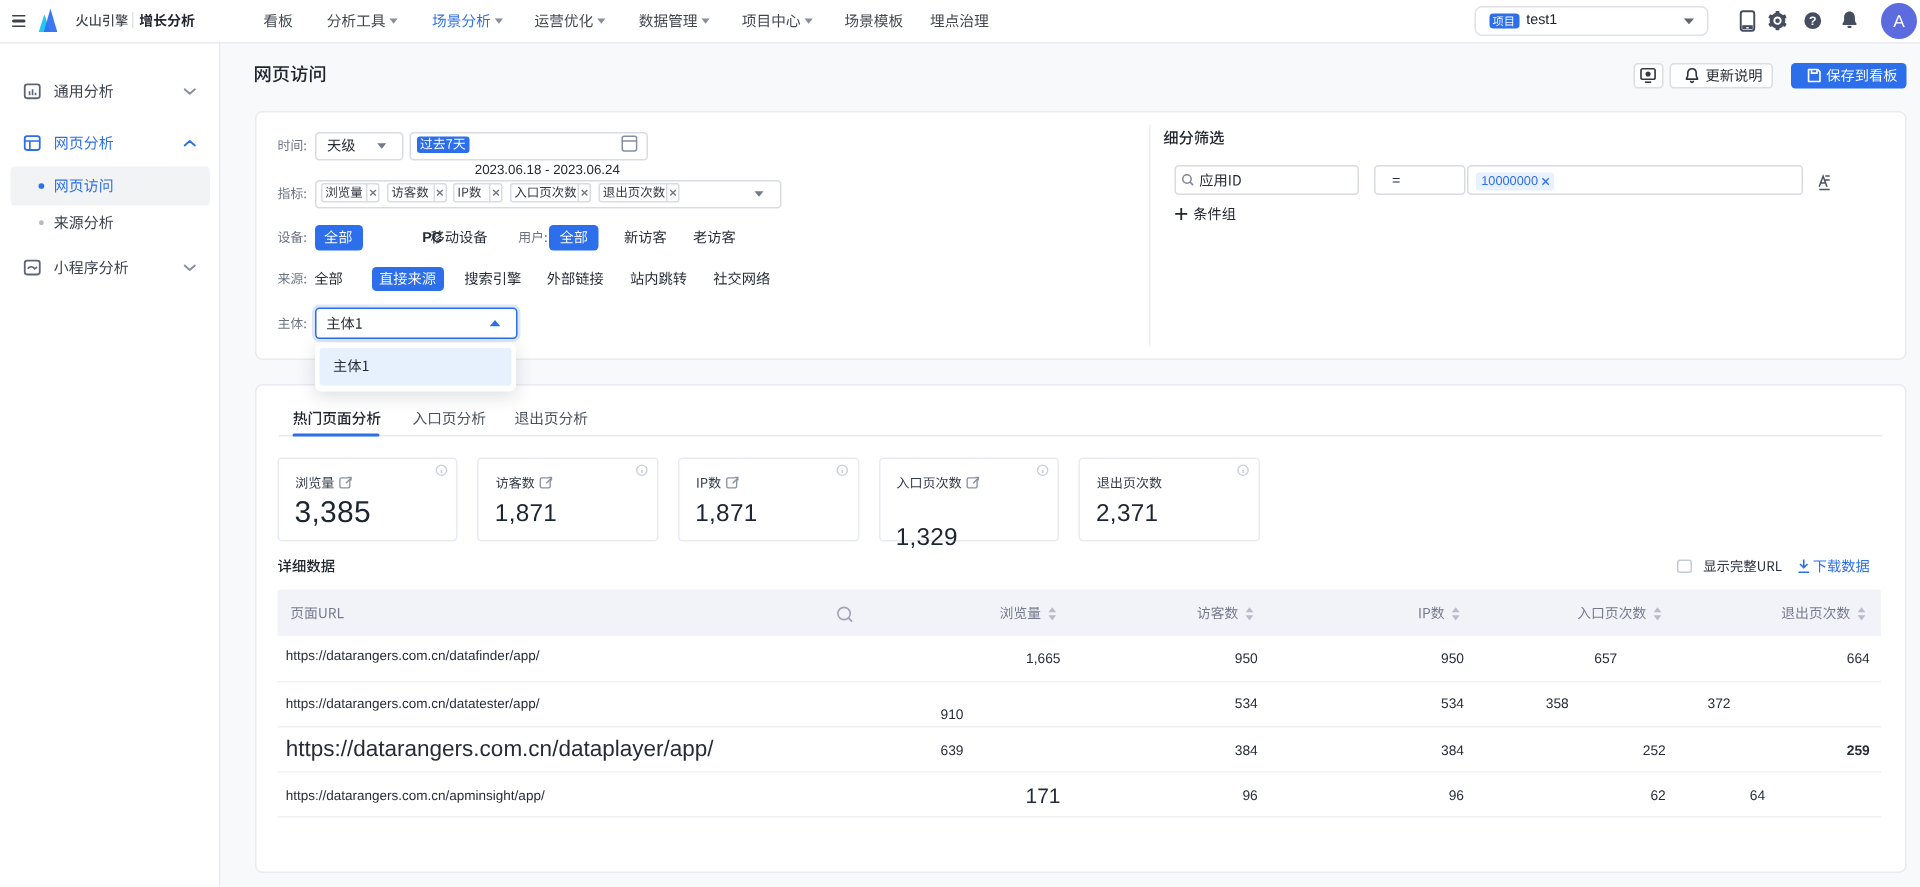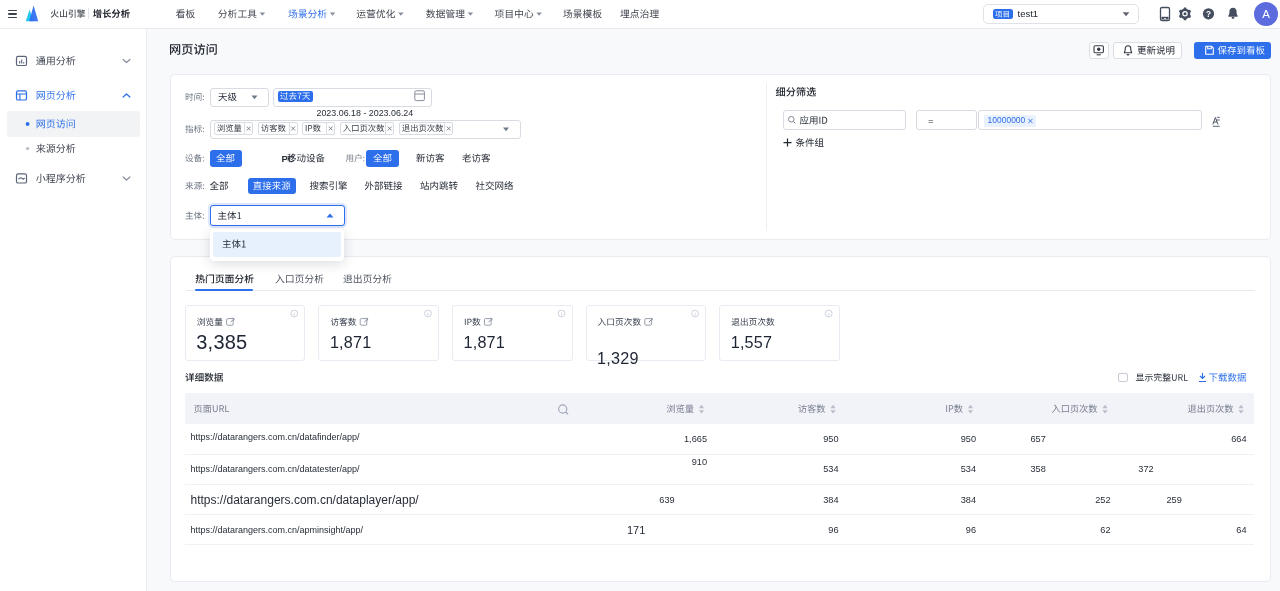--- a/index.html
+++ b/index.html
@@ -56,51 +56,51 @@
 <div style="position:absolute;left:195.2px;top:288.8px;width:58.3px;height:2.4px;background:#2d6eea;border-radius:1.2px;"></div>
 <div style="position:absolute;left:184.8px;top:304.5px;width:120.5px;height:56.0px;background:#fff;border:1px solid #e9ebf3;border-radius:3px;"></div>
 <div style="position:absolute;top:330.5px;height:22.7px;line-height:22.7px;font-size:20px;color:#1d2433;font-weight:500;font-family:'Liberation Sans',sans-serif;white-space:pre;letter-spacing:0.20px;left:196.3px;">3,385</div>
 <div style="position:absolute;left:318.4px;top:304.5px;width:120.5px;height:56.0px;background:#fff;border:1px solid #e9ebf3;border-radius:3px;"></div>
 <div style="position:absolute;top:330.5px;height:22.7px;line-height:22.7px;font-size:16.2px;color:#1d2433;font-weight:500;font-family:'Liberation Sans',sans-serif;white-space:pre;letter-spacing:0.20px;left:329.9px;">1,871</div>
 <div style="position:absolute;left:452.0px;top:304.5px;width:120.5px;height:56.0px;background:#fff;border:1px solid #e9ebf3;border-radius:3px;"></div>
 <div style="position:absolute;top:330.5px;height:22.7px;line-height:22.7px;font-size:16.2px;color:#1d2433;font-weight:500;font-family:'Liberation Sans',sans-serif;white-space:pre;letter-spacing:0.20px;left:463.5px;">1,871</div>
 <div style="position:absolute;left:585.6px;top:304.5px;width:120.5px;height:56.0px;background:#fff;border:1px solid #e9ebf3;border-radius:3px;"></div>
 <div style="position:absolute;top:347px;height:22.7px;line-height:22.7px;font-size:16.2px;color:#1d2433;font-weight:500;font-family:'Liberation Sans',sans-serif;white-space:pre;letter-spacing:0.20px;left:597.1px;">1,329</div>
 <div style="position:absolute;left:719.2px;top:304.5px;width:120.5px;height:56.0px;background:#fff;border:1px solid #e9ebf3;border-radius:3px;"></div>
-<div style="position:absolute;top:330.5px;height:22.7px;line-height:22.7px;font-size:16.2px;color:#1d2433;font-weight:500;font-family:'Liberation Sans',sans-serif;white-space:pre;letter-spacing:0.20px;left:730.7px;">1,557</div>
+<div style="position:absolute;top:330.5px;height:22.7px;line-height:22.7px;font-size:16.2px;color:#1d2433;font-weight:500;font-family:'Liberation Sans',sans-serif;white-space:pre;letter-spacing:0.20px;left:730.7px;">2,371</div>
 <div style="position:absolute;left:1118.0px;top:372.8px;width:9.5px;height:9.5px;background:#fff;border:1px solid #c6cad2;border-radius:2px;"></div>
 <div style="position:absolute;left:184.5px;top:393.0px;width:1069.0px;height:31.4px;background:#f2f3f8;border-radius:2px 2px 0 0;"></div>
 <div style="position:absolute;left:184.5px;top:453.8px;width:1069.0px;height:1.0px;background:#eff1f5;height:0.8px;"></div>
 <div style="position:absolute;top:431px;height:12.6px;line-height:12.6px;font-size:9.0px;color:#272d38;font-weight:400;font-family:'Liberation Sans',sans-serif;white-space:pre;left:190.5px;">https://datarangers.com.cn/datafinder/app/</div>
 <div style="position:absolute;top:433.1px;height:12.9px;line-height:12.9px;font-size:9.2px;color:#272d38;font-weight:400;font-family:'Liberation Sans',sans-serif;white-space:pre;left:627.0px;width:80.0px;text-align:right;">1,665</div>
 <div style="position:absolute;top:433.1px;height:12.9px;line-height:12.9px;font-size:9.2px;color:#272d38;font-weight:400;font-family:'Liberation Sans',sans-serif;white-space:pre;left:758.5px;width:80.0px;text-align:right;">950</div>
 <div style="position:absolute;top:433.1px;height:12.9px;line-height:12.9px;font-size:9.2px;color:#272d38;font-weight:400;font-family:'Liberation Sans',sans-serif;white-space:pre;left:896.0px;width:80.0px;text-align:right;">950</div>
-<div style="position:absolute;top:433.1px;height:12.9px;line-height:12.9px;font-size:9.2px;color:#272d38;font-weight:400;font-family:'Liberation Sans',sans-serif;white-space:pre;left:1030.5px;width:80.0px;text-align:left;">657</div>
+<div style="position:absolute;top:433.1px;height:12.9px;line-height:12.9px;font-size:9.2px;color:#272d38;font-weight:400;font-family:'Liberation Sans',sans-serif;white-space:pre;left:1030.5px;width:80.0px;text-align:center;">657</div>
 <div style="position:absolute;top:433.1px;height:12.9px;line-height:12.9px;font-size:9.2px;color:#272d38;font-weight:400;font-family:'Liberation Sans',sans-serif;white-space:pre;left:1166.5px;width:80.0px;text-align:right;">664</div>
 <div style="position:absolute;left:184.5px;top:484.0px;width:1069.0px;height:1.0px;background:#eff1f5;height:0.8px;"></div>
 <div style="position:absolute;top:463.4px;height:12.6px;line-height:12.6px;font-size:9.0px;color:#272d38;font-weight:400;font-family:'Liberation Sans',sans-serif;white-space:pre;left:190.5px;">https://datarangers.com.cn/datatester/app/</div>
-<div style="position:absolute;top:456px;height:12.9px;line-height:12.9px;font-size:9.2px;color:#272d38;font-weight:400;font-family:'Liberation Sans',sans-serif;white-space:pre;left:627.0px;width:80.0px;text-align:right;">910</div>
+<div style="position:absolute;top:470px;height:12.9px;line-height:12.9px;font-size:9.2px;color:#272d38;font-weight:400;font-family:'Liberation Sans',sans-serif;white-space:pre;left:627.0px;width:80.0px;text-align:left;">910</div>
 <div style="position:absolute;top:463.3px;height:12.9px;line-height:12.9px;font-size:9.2px;color:#272d38;font-weight:400;font-family:'Liberation Sans',sans-serif;white-space:pre;left:758.5px;width:80.0px;text-align:right;">534</div>
 <div style="position:absolute;top:463.3px;height:12.9px;line-height:12.9px;font-size:9.2px;color:#272d38;font-weight:400;font-family:'Liberation Sans',sans-serif;white-space:pre;left:896.0px;width:80.0px;text-align:right;">534</div>
 <div style="position:absolute;top:463.3px;height:12.9px;line-height:12.9px;font-size:9.2px;color:#272d38;font-weight:400;font-family:'Liberation Sans',sans-serif;white-space:pre;left:1030.5px;width:80.0px;">358</div>
 <div style="position:absolute;top:463.3px;height:12.9px;line-height:12.9px;font-size:9.2px;color:#272d38;font-weight:400;font-family:Liberation Sans, sans-serif;white-space:pre;left:1106px;width:80.0px;text-align:center;">372</div>
 <div style="position:absolute;left:184.5px;top:514.2px;width:1069.0px;height:1.0px;background:#eff1f5;height:0.8px;"></div>
-<div style="position:absolute;top:493.6px;height:12.6px;line-height:12.6px;font-size:12px;color:#272d38;font-weight:400;font-family:'Liberation Sans',sans-serif;white-space:pre;left:190.5px;">https://datarangers.com.cn/dataplayer/app/</div>
-<div style="position:absolute;top:493.5px;height:12.9px;line-height:12.9px;font-size:9.2px;color:#272d38;font-weight:400;font-family:'Liberation Sans',sans-serif;white-space:pre;left:627.0px;width:80.0px;text-align:center;">639</div>
+<div style="position:absolute;top:493.6px;height:12.6px;line-height:12.6px;font-size:15px;color:#272d38;font-weight:400;font-family:'Liberation Sans',sans-serif;white-space:pre;left:190.5px;">https://datarangers.com.cn/dataplayer/app/</div>
+<div style="position:absolute;top:493.5px;height:12.9px;line-height:12.9px;font-size:9.2px;color:#272d38;font-weight:400;font-family:'Liberation Sans',sans-serif;white-space:pre;left:627.0px;width:80.0px;text-align:left;">639</div>
 <div style="position:absolute;top:493.5px;height:12.9px;line-height:12.9px;font-size:9.2px;color:#272d38;font-weight:400;font-family:'Liberation Sans',sans-serif;white-space:pre;left:758.5px;width:80.0px;text-align:right;">384</div>
 <div style="position:absolute;top:493.5px;height:12.9px;line-height:12.9px;font-size:9.2px;color:#272d38;font-weight:400;font-family:'Liberation Sans',sans-serif;white-space:pre;left:896.0px;width:80.0px;text-align:right;">384</div>
 <div style="position:absolute;top:493.5px;height:12.9px;line-height:12.9px;font-size:9.2px;color:#272d38;font-weight:400;font-family:'Liberation Sans',sans-serif;white-space:pre;left:1030.5px;width:80.0px;text-align:right;">252</div>
-<div style="position:absolute;top:493.5px;height:12.9px;line-height:12.9px;font-size:9.2px;color:#272d38;font-weight:400;font-family:'Liberation Sans',sans-serif;white-space:pre;left:1166.5px;width:80.0px;text-align:left;">259</div>
+<div style="position:absolute;top:493.5px;height:12.9px;line-height:12.9px;font-size:9.2px;color:#272d38;font-weight:700;font-family:'Liberation Sans',sans-serif;white-space:pre;left:1166.5px;width:80.0px;text-align:right;">259</div>
 <div style="position:absolute;left:184.5px;top:544.4px;width:1069.0px;height:1.0px;background:#eff1f5;height:0.8px;"></div>
 <div style="position:absolute;top:523.8px;height:12.6px;line-height:12.6px;font-size:9.0px;color:#272d38;font-weight:400;font-family:'Liberation Sans',sans-serif;white-space:pre;left:190.5px;">https://datarangers.com.cn/apminsight/app/</div>
-<div style="position:absolute;top:523.7px;height:12.9px;line-height:12.9px;font-size:11px;color:#272d38;font-weight:400;font-family:'Liberation Sans',sans-serif;white-space:pre;left:627.0px;width:80.0px;">171</div>
+<div style="position:absolute;top:523.7px;height:12.9px;line-height:12.9px;font-size:14px;color:#272d38;font-weight:400;font-family:'Liberation Sans',sans-serif;white-space:pre;left:627.0px;width:80.0px;text-align:right;">171</div>
 <div style="position:absolute;top:523.7px;height:12.9px;line-height:12.9px;font-size:9.2px;color:#272d38;font-weight:400;font-family:'Liberation Sans',sans-serif;white-space:pre;left:758.5px;width:80.0px;text-align:right;">96</div>
 <div style="position:absolute;top:523.7px;height:12.9px;line-height:12.9px;font-size:9.2px;color:#272d38;font-weight:400;font-family:'Liberation Sans',sans-serif;white-space:pre;left:896.0px;width:80.0px;text-align:right;">96</div>
 <div style="position:absolute;top:523.7px;height:12.9px;line-height:12.9px;font-size:9.2px;color:#272d38;font-weight:400;font-family:'Liberation Sans',sans-serif;white-space:pre;left:1030.5px;width:80.0px;text-align:right;">62</div>
-<div style="position:absolute;top:523.7px;height:12.9px;line-height:12.9px;font-size:9.2px;color:#272d38;font-weight:400;font-family:'Liberation Sans',sans-serif;white-space:pre;left:1166.5px;width:80.0px;text-align:right;">64</div>
+<div style="position:absolute;top:523.7px;height:12.9px;line-height:12.9px;font-size:9.2px;color:#272d38;font-weight:400;font-family:'Liberation Sans',sans-serif;white-space:pre;left:1166.5px;width:80.0px;">64</div>
 <div style="position:absolute;left:209.5px;top:228.5px;width:134.5px;height:32.0px;background:#fff;border-radius:4px;box-shadow:0 3px 12px rgba(35,46,64,0.16);"></div>
 <div style="position:absolute;left:212.5px;top:231.5px;width:128.5px;height:25.0px;background:#e7f1fd;border-radius:2px;"></div>
 <svg width="1280" height="591" viewBox="0 0 1280 591" style="position:absolute;left:0;top:0;pointer-events:none;">
       <defs>
         <path id="g0" d="M200 644C179 545 137 436 77 365L170 320C230 393 269 513 293 615ZM817 643C789 554 736 434 693 358L774 323C820 395 876 508 921 605ZM446 834C444 483 460 149 44 -6C69 -26 98 -61 110 -85C328 0 437 135 493 296C570 107 694 -18 904 -78C917 -51 946 -10 967 10C720 68 590 225 532 458C550 578 551 706 552 834Z"></path>
         <path id="g1" d="M102 632V-8H803V-81H901V635H803V88H549V834H449V88H199V632Z"></path>
         <path id="g2" d="M769 832V-84H864V832ZM138 576C125 474 103 345 82 261H452C440 113 424 45 402 27C390 18 379 16 357 16C332 16 266 17 202 23C222 -5 235 -45 237 -75C301 -79 362 -79 395 -76C434 -73 460 -66 484 -39C518 -3 536 89 552 308C554 321 555 349 555 349H198L222 487H547V804H107V716H454V576Z"></path>
         <path id="g3" d="M133 708C115 663 83 609 35 568C51 558 75 533 86 517C98 527 108 538 118 549V408H183V438H293C300 422 305 401 306 386C342 384 377 384 397 385C421 387 439 394 453 410C471 431 479 483 485 611C503 599 533 573 546 560C563 577 579 596 595 618C613 585 634 555 659 528C608 499 548 478 480 463C496 447 520 412 529 394C600 414 663 439 718 473C772 431 837 400 912 380C924 403 947 435 965 453C896 466 835 490 783 522C831 565 868 617 893 682H949V752H670C681 777 690 803 698 829L620 846C593 756 546 670 485 614L486 641C487 651 487 670 487 670H195L206 696L188 699H235V737H329V696H409V737H518V799H409V844H329V799H235V844H156V799H48V737H156V704ZM803 682C784 638 756 601 720 571C686 603 659 640 639 682ZM406 617C401 509 395 466 385 453C379 446 372 444 359 444H345V582H145L168 617ZM183 535H279V485H183ZM767 386C624 363 361 353 146 353C153 337 161 309 162 292C254 291 355 292 454 296V245H121V178H454V126H52V57H454V9C454 -4 449 -8 434 -8C420 -9 366 -9 316 -7C328 -28 341 -61 347 -84C419 -85 469 -83 502 -72C537 -59 547 -39 547 7V57H949V126H547V178H888V245H547V301C650 307 746 316 823 329Z"></path>
         <path id="g4" d="M472 589C498 545 522 486 528 447L594 473C587 511 561 568 534 611ZM28 151 66 32C151 66 256 108 353 149L331 255L247 225V501H336V611H247V836H137V611H45V501H137V186C96 172 59 160 28 151ZM369 705V357H926V705H810L888 814L763 852C746 808 715 747 689 705H534L601 736C586 769 557 817 529 851L427 810C450 778 473 737 488 705ZM464 627H600V436H464ZM688 627H825V436H688ZM525 92H770V46H525ZM525 174V228H770V174ZM417 315V-89H525V-41H770V-89H884V315ZM752 609C739 568 713 508 692 471L748 448C771 483 798 537 825 584Z"></path>
         <path id="g5" d="M752 832C670 742 529 660 394 612C424 589 470 539 492 513C622 573 776 672 874 778ZM51 473V353H223V98C223 55 196 33 174 22C191 -1 213 -51 220 -80C251 -61 299 -46 575 21C569 49 564 101 564 137L349 90V353H474C554 149 680 11 890 -57C908 -22 946 31 974 58C792 104 668 208 599 353H950V473H349V846H223V473Z"></path>

